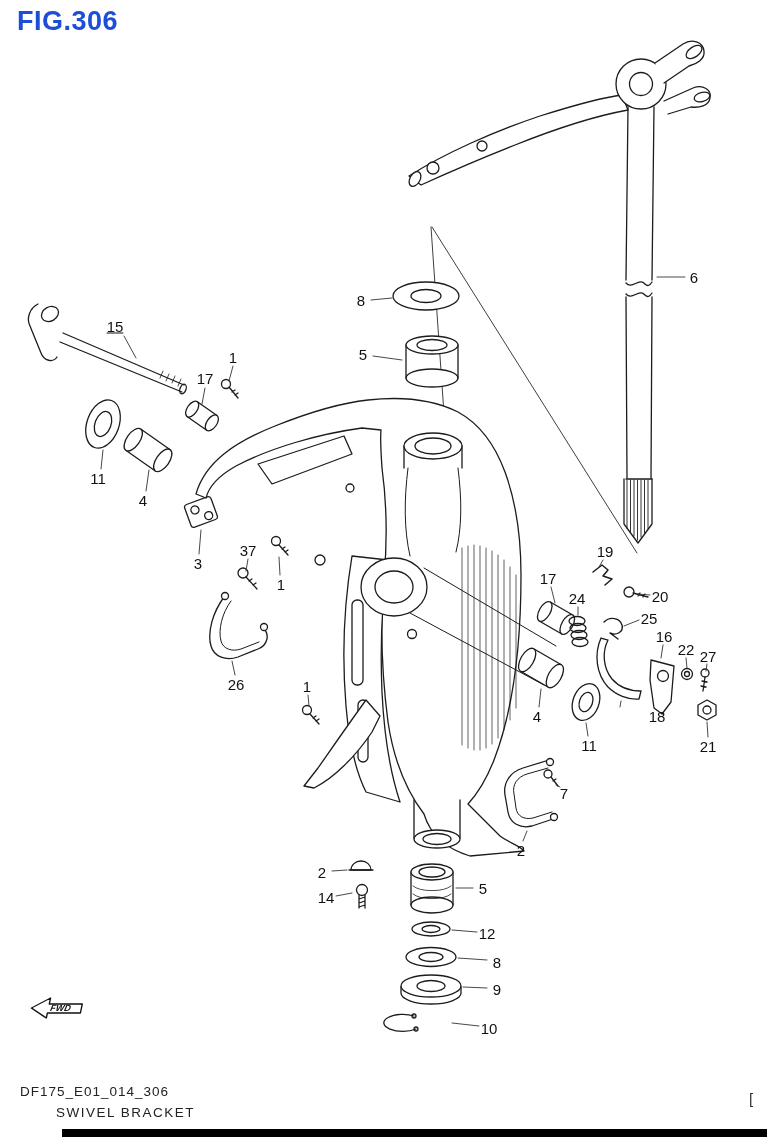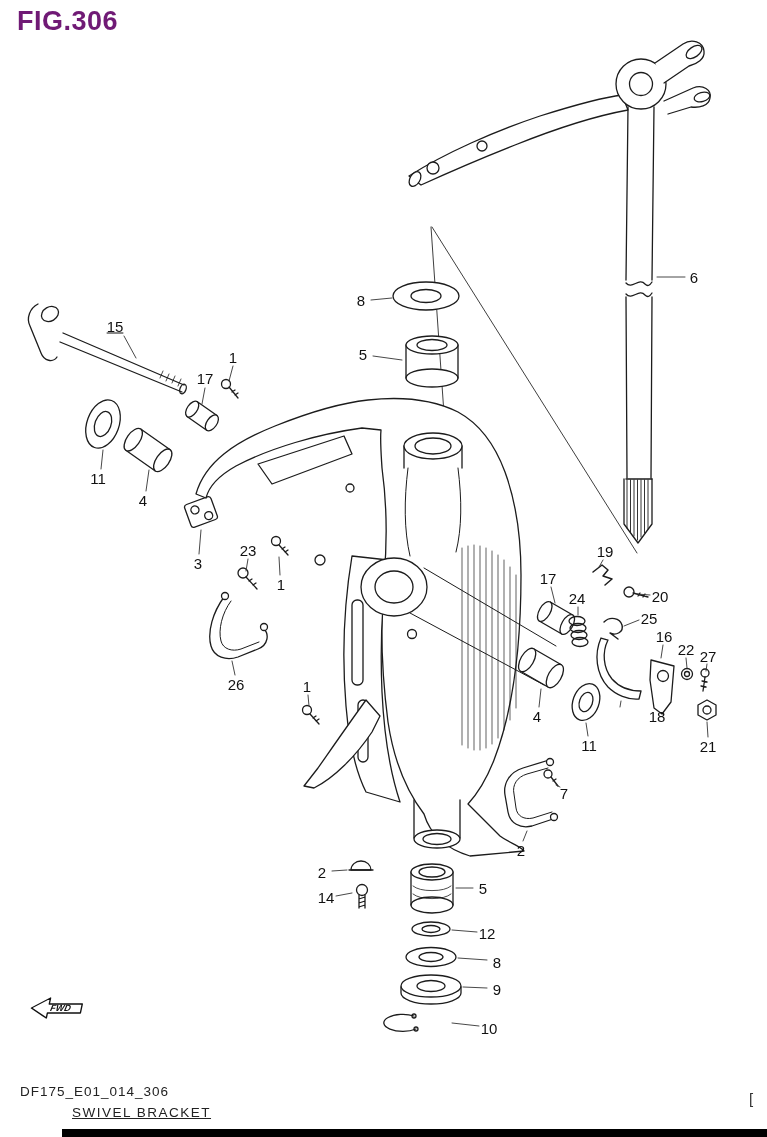--- a/index.html
+++ b/index.html
@@ -3,34 +3,34 @@
 <meta charset="utf-8">
 <style>
   * { margin:0; padding:0; box-sizing:border-box; }
   html,body { background:#fff; }
   .page {
     position:relative; width:767px; height:1137px; background:#fff;
     overflow:hidden; font-family:"Liberation Sans", sans-serif; color:#111;
   }
   .fig-title {
     position:absolute; left:17px; top:6px;
-    font-size:27px; font-weight:800; letter-spacing:.5px; color:#701a75;
+    font-size:27px; font-weight:800; letter-spacing:.5px; color:#1d4ed8;
   }
   svg.art { position:absolute; left:0; top:0; }
   .callout {
     position:absolute; transform:translate(-50%,-50%);
     font-size:15px; line-height:1; color:#111; white-space:nowrap;
   }
   .footer-code {
     position:absolute; left:20px; top:1084px;
     font-size:13.5px; letter-spacing:1px; color:#222;text-align:center;
   }
   .footer-name {
-    position:absolute; left:72px; top:1105px;
-    font-size:13.5px; letter-spacing:1.5px; color:#222;text-decoration:underline;
+    position:absolute; left:56px; top:1105px;
+    font-size:13.5px; letter-spacing:1.5px; color:#222;
   }
   .edge-mark {
     position:absolute; left:749px; top:1090px; font-size:15px; color:#333;
   }
   .bottom-bar {
     position:absolute; left:62px; right:0; top:1129px; height:8px; background:#000;
   }
 </style>
 </head>
 <body>
@@ -283,21 +283,21 @@
   <div class="callouts">
       <span class="callout" style="left: 361px; top: 300px;">8</span>
       <span class="callout" style="left: 363px; top: 354px;">5</span>
       <span class="callout" style="left: 694px; top: 277px;">6</span>
       <span class="callout" style="left: 115px; top: 326px; text-decoration: underline;">15</span>
       <span class="callout" style="left: 233px; top: 357px;">1</span>
       <span class="callout" style="left: 205px; top: 378px;">17</span>
       <span class="callout" style="left: 98px; top: 478px;">11</span>
       <span class="callout" style="left: 143px; top: 500px;">4</span>
       <span class="callout" style="left: 198px; top: 563px;">3</span>
-      <span class="callout" style="left: 248px; top: 550px;">23</span>
+      <span class="callout" style="left: 248px; top: 550px;">37</span>
       <span class="callout" style="left: 281px; top: 584px;">1</span>
       <span class="callout" style="left: 605px; top: 551px;">19</span>
       <span class="callout" style="left: 548px; top: 578px;">17</span>
       <span class="callout" style="left: 577px; top: 598px; text-align: right;">24</span>
       <span class="callout" style="left: 660px; top: 596px;">20</span>
       <span class="callout" style="left: 649px; top: 618px;">25</span>
       <span class="callout" style="left: 664px; top: 636px;">16</span>
       <span class="callout" style="left: 686px; top: 649px;">22</span>
       <span class="callout" style="left: 708px; top: 656px;">27</span>
       <span class="callout" style="left: 236px; top: 684px;">26</span>

